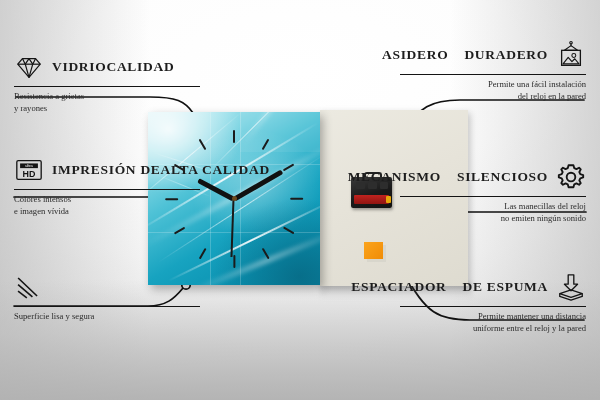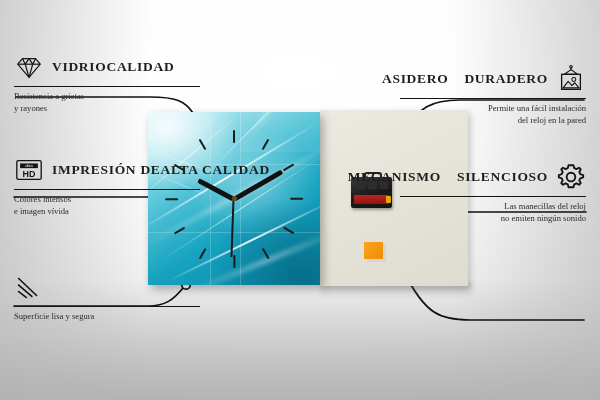--- a/index.html
+++ b/index.html
@@ -53,21 +53,21 @@
   }
   .feat.right .sub{text-align:right;}
 
   .ico{width:30px;height:30px;flex:0 0 30px;display:block;}
   .ico svg{display:block;width:30px;height:30px;}
 
   
   #f-vidrio   {left:14px;  top:52px;  width:186px;}
   #f-impresion{left:14px;  top:155px; width:186px;}
   #f-bordes   {left:14px;  top:272px; width:186px;}
-  #f-asidero  {left:400px; top:64px;  width:186px;}
+  #f-asidero  {left:400px; top:40px;  width:186px;}
   #f-mecanismo{left:400px; top:162px; width:186px;}
   #f-espaciador{left:400px;top:272px; width:186px;}
 
   
   #wall{
     position:absolute;left:320px;top:110px;width:148px;height:176px;
     background:linear-gradient(155deg,#eceae1 0%,#e6e3d9 45%,#dedbd0 100%);
     box-shadow:2px 3px 7px rgba(0,0,0,.22);
   }
   #wall-shadow{
@@ -329,14 +329,34 @@
             <circle cx="16" cy="16" r="4.6"></circle>
           </g>
         </svg>
       </span>
     </div>
     <div class="rule"></div>
     <div class="sub">Las manecillas del reloj
 no emiten ningún sonido</div>
   </div>
 
+  <div class="feat right" id="f-espaciador">
+    <div class="head">
+      <span class="titlewrap" style="flex:1;align-items:flex-end;">
+        <span class="t1">ESPACIADOR</span>
+        <span class="t2">DE ESPUMA</span>
+      </span>
+      <span class="ico">
+        <svg viewBox="0 0 32 32">
+            <g fill="none" stroke="#141414" stroke-width="1.4" stroke-linejoin="round">
+          <path d="M13 3 H19 V13 H23 L16 20 L9 13 H13 Z"></path>
+          <path d="M16 19 L28 23 L16 27 L4 23 Z"></path>
+          <path d="M4 23 V26 L16 30 L28 26 V23"></path>
+        </g>
+          </svg>
+      </span>
+    </div>
+    <div class="rule"></div>
+    <div class="sub">Permite mantener una distancia
+uniforme entre el reloj y la pared</div>
+  </div>
 
 </div>
 
 </body></html>

